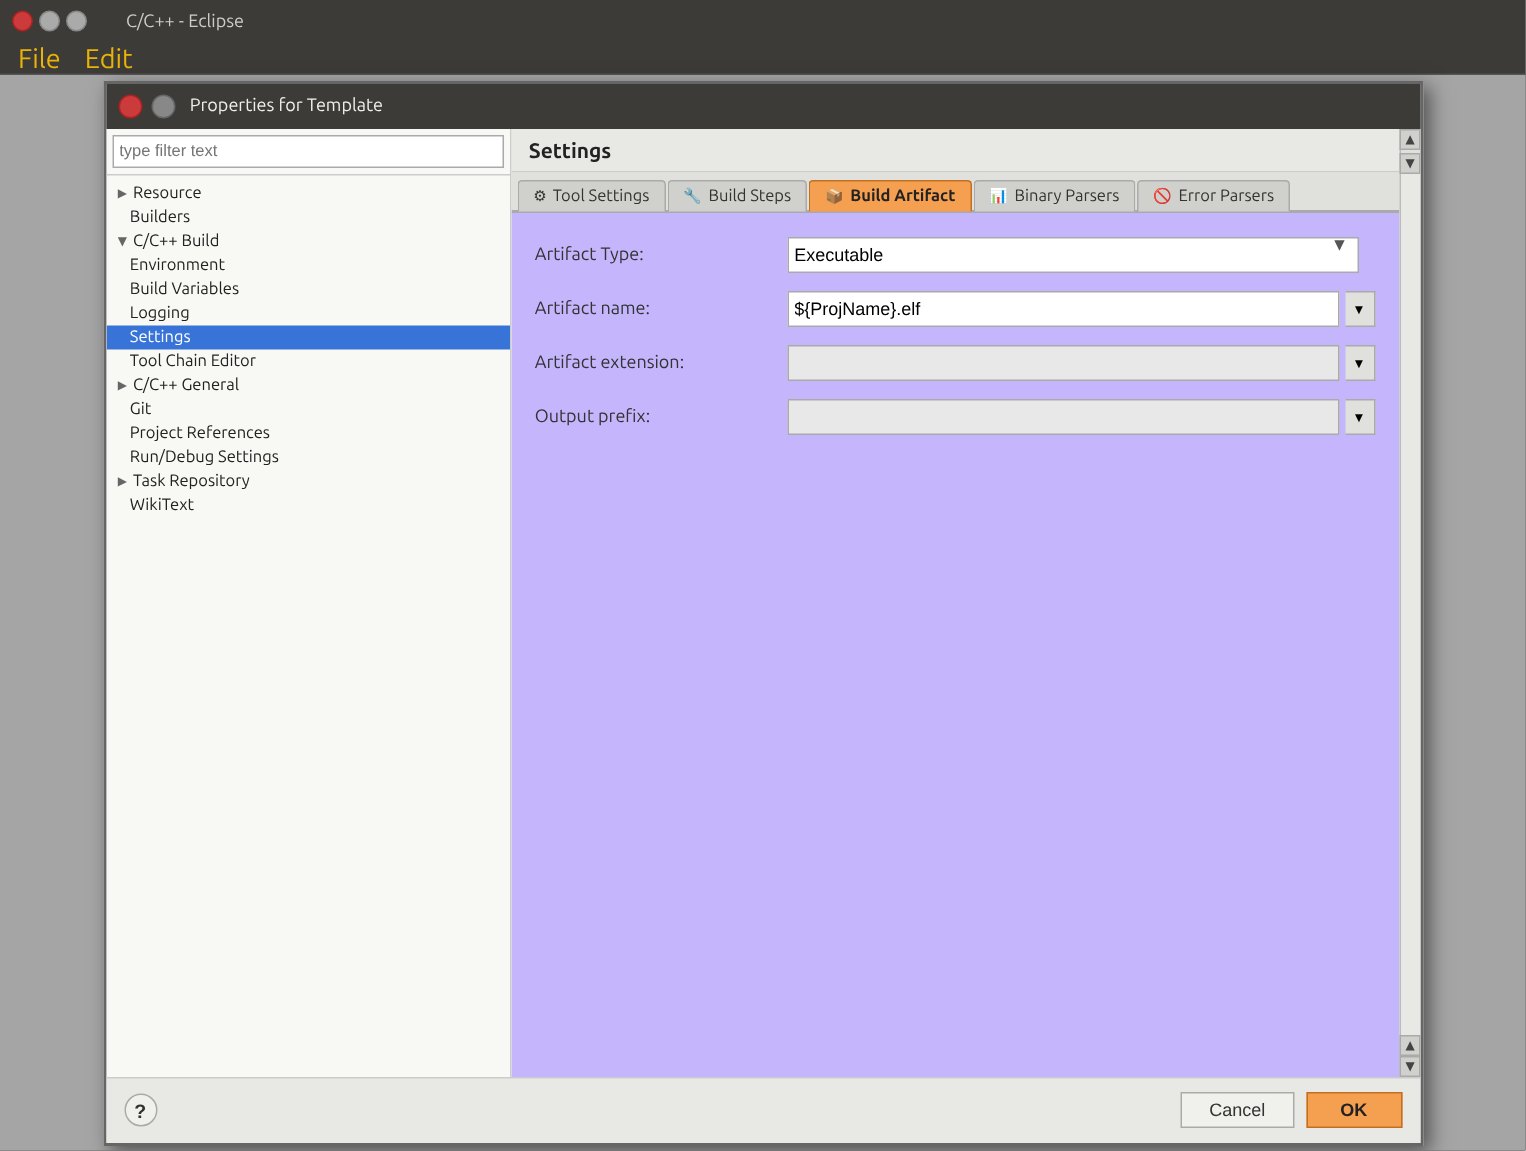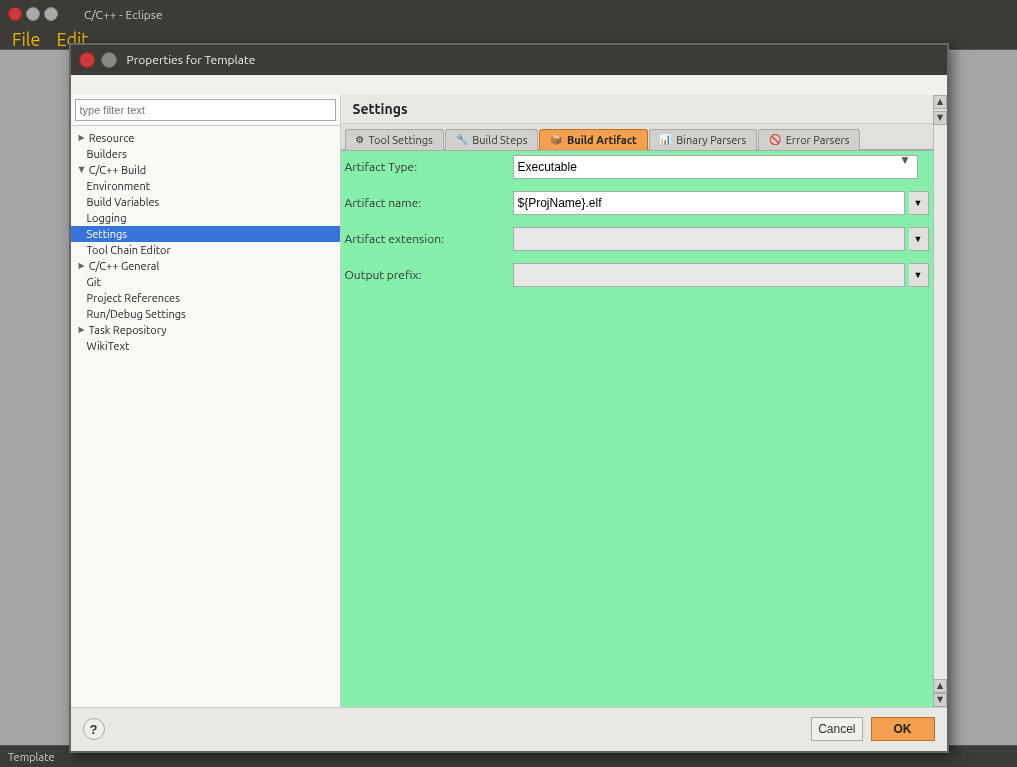--- a/index.html
+++ b/index.html
@@ -136,21 +136,20 @@
       color: #eee;
       font-size: 12px;
       margin-left: 4px;
     }
 
     
     .dialog-body {
       flex: 1;
       display: flex;
       overflow: hidden;
-      margin-top: 20px;
     }
 
     
     .dialog-tree {
       width: 270px;
       background: #f8f8f5;
       border-right: 1px solid #ccc;
       display: flex;
       flex-direction: column;
       flex-shrink: 0;
@@ -235,22 +234,22 @@
       background: #f5a050;
       color: #222;
       border-color: #c07020;
       font-weight: bold;
     }
     .tab-icon { font-size: 10px; }
 
     
     .form-area {
       flex: 1;
-      padding: 4px;
-      background: #86efac;
+      padding: 16px;
+      background: #c4b5fd;
       overflow-y: auto;
     }
     .form-row {
       display: flex;
       align-items: center;
       margin-bottom: 12px;
       gap: 8px;
     }
     .form-label {
       width: 160px;
@@ -353,21 +352,21 @@
       font-size: 13px;
       cursor: pointer;
       color: #333;
       font-weight: bold;
     }
     .footer-right {
       display: flex;
       gap: 8px;
     }
     .btn-cancel {
-      padding: 4px 6px;
+      padding: 4px 18px;
       border: 1px solid #aaa;
       background: #f0f0ec;
       font-size: 12px;
       cursor: pointer;
       color: #333;
     }
     .btn-ok {
       padding: 4px 22px;
       border: 1px solid #c07020;
       background: #f5a050;
@@ -565,17 +564,14 @@
             <button class="btn-cancel">Cancel</button>
             <button class="btn-ok">OK</button>
           </div>
         </div>
 
       </div>
     </div>
 
   </div>
 
-  <div class="status-bar">
-    <span class="status-text">Template</span>
-  </div>
 
 </div>
 
 </body></html>

